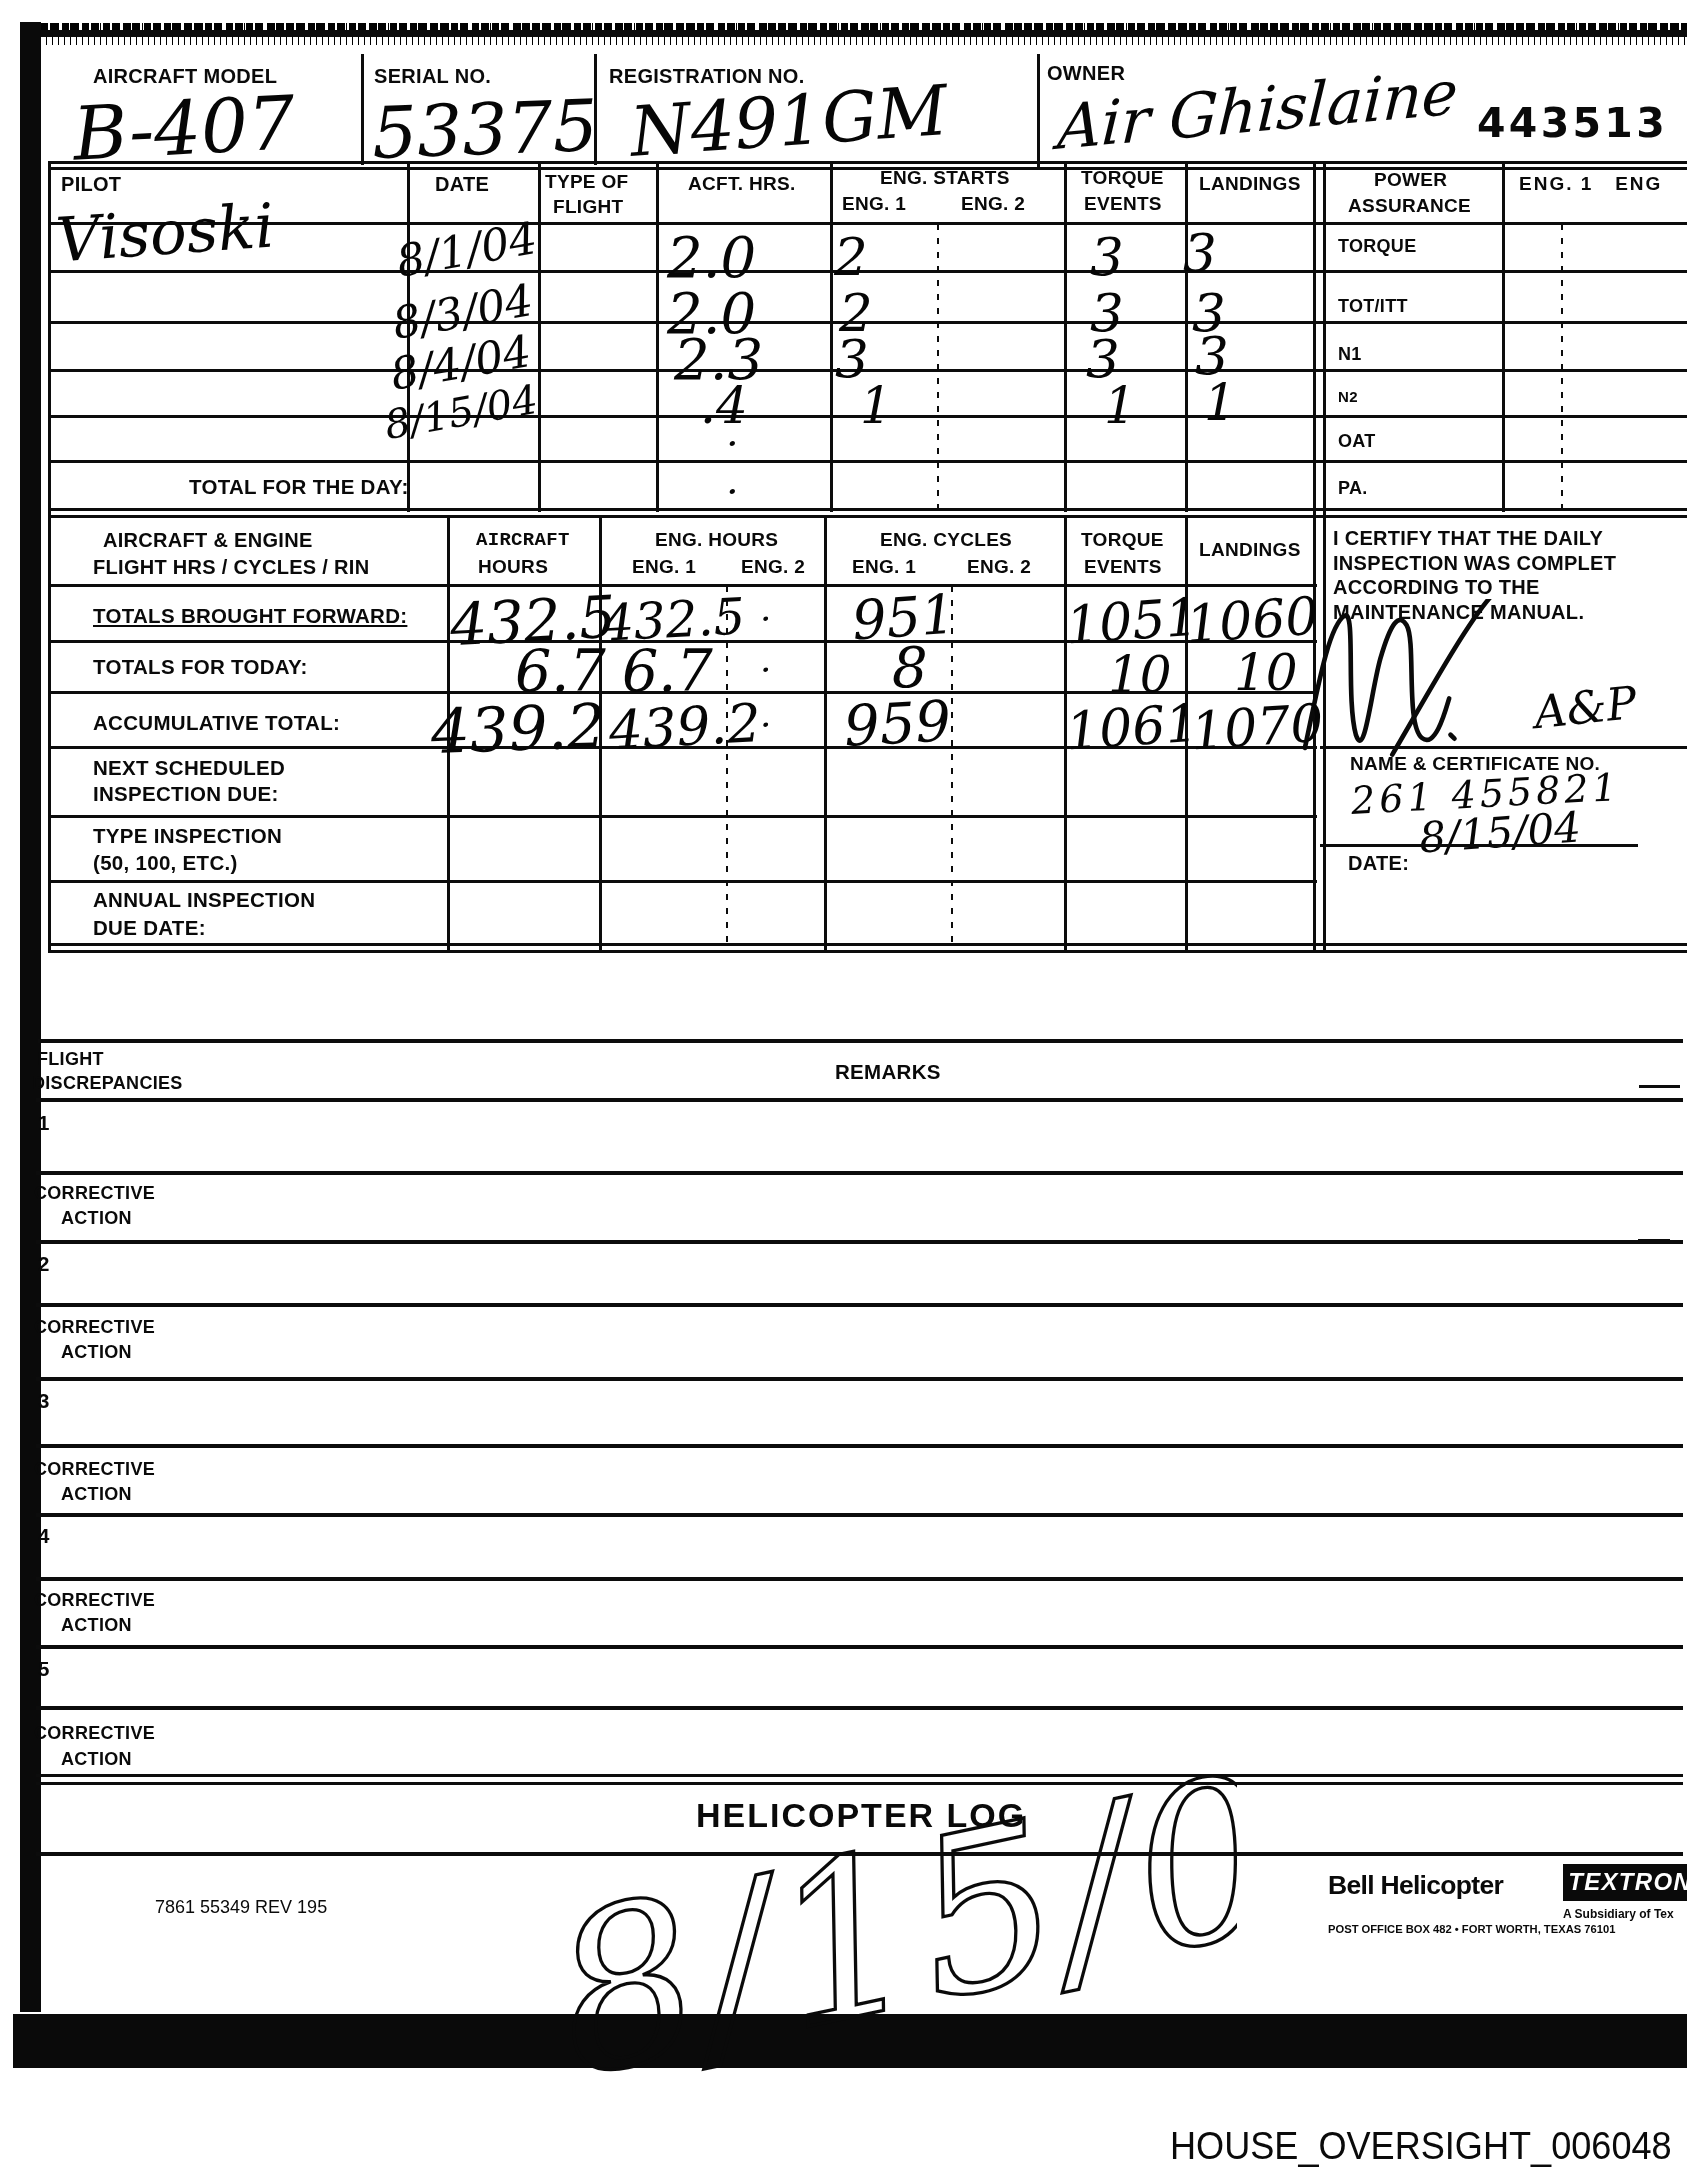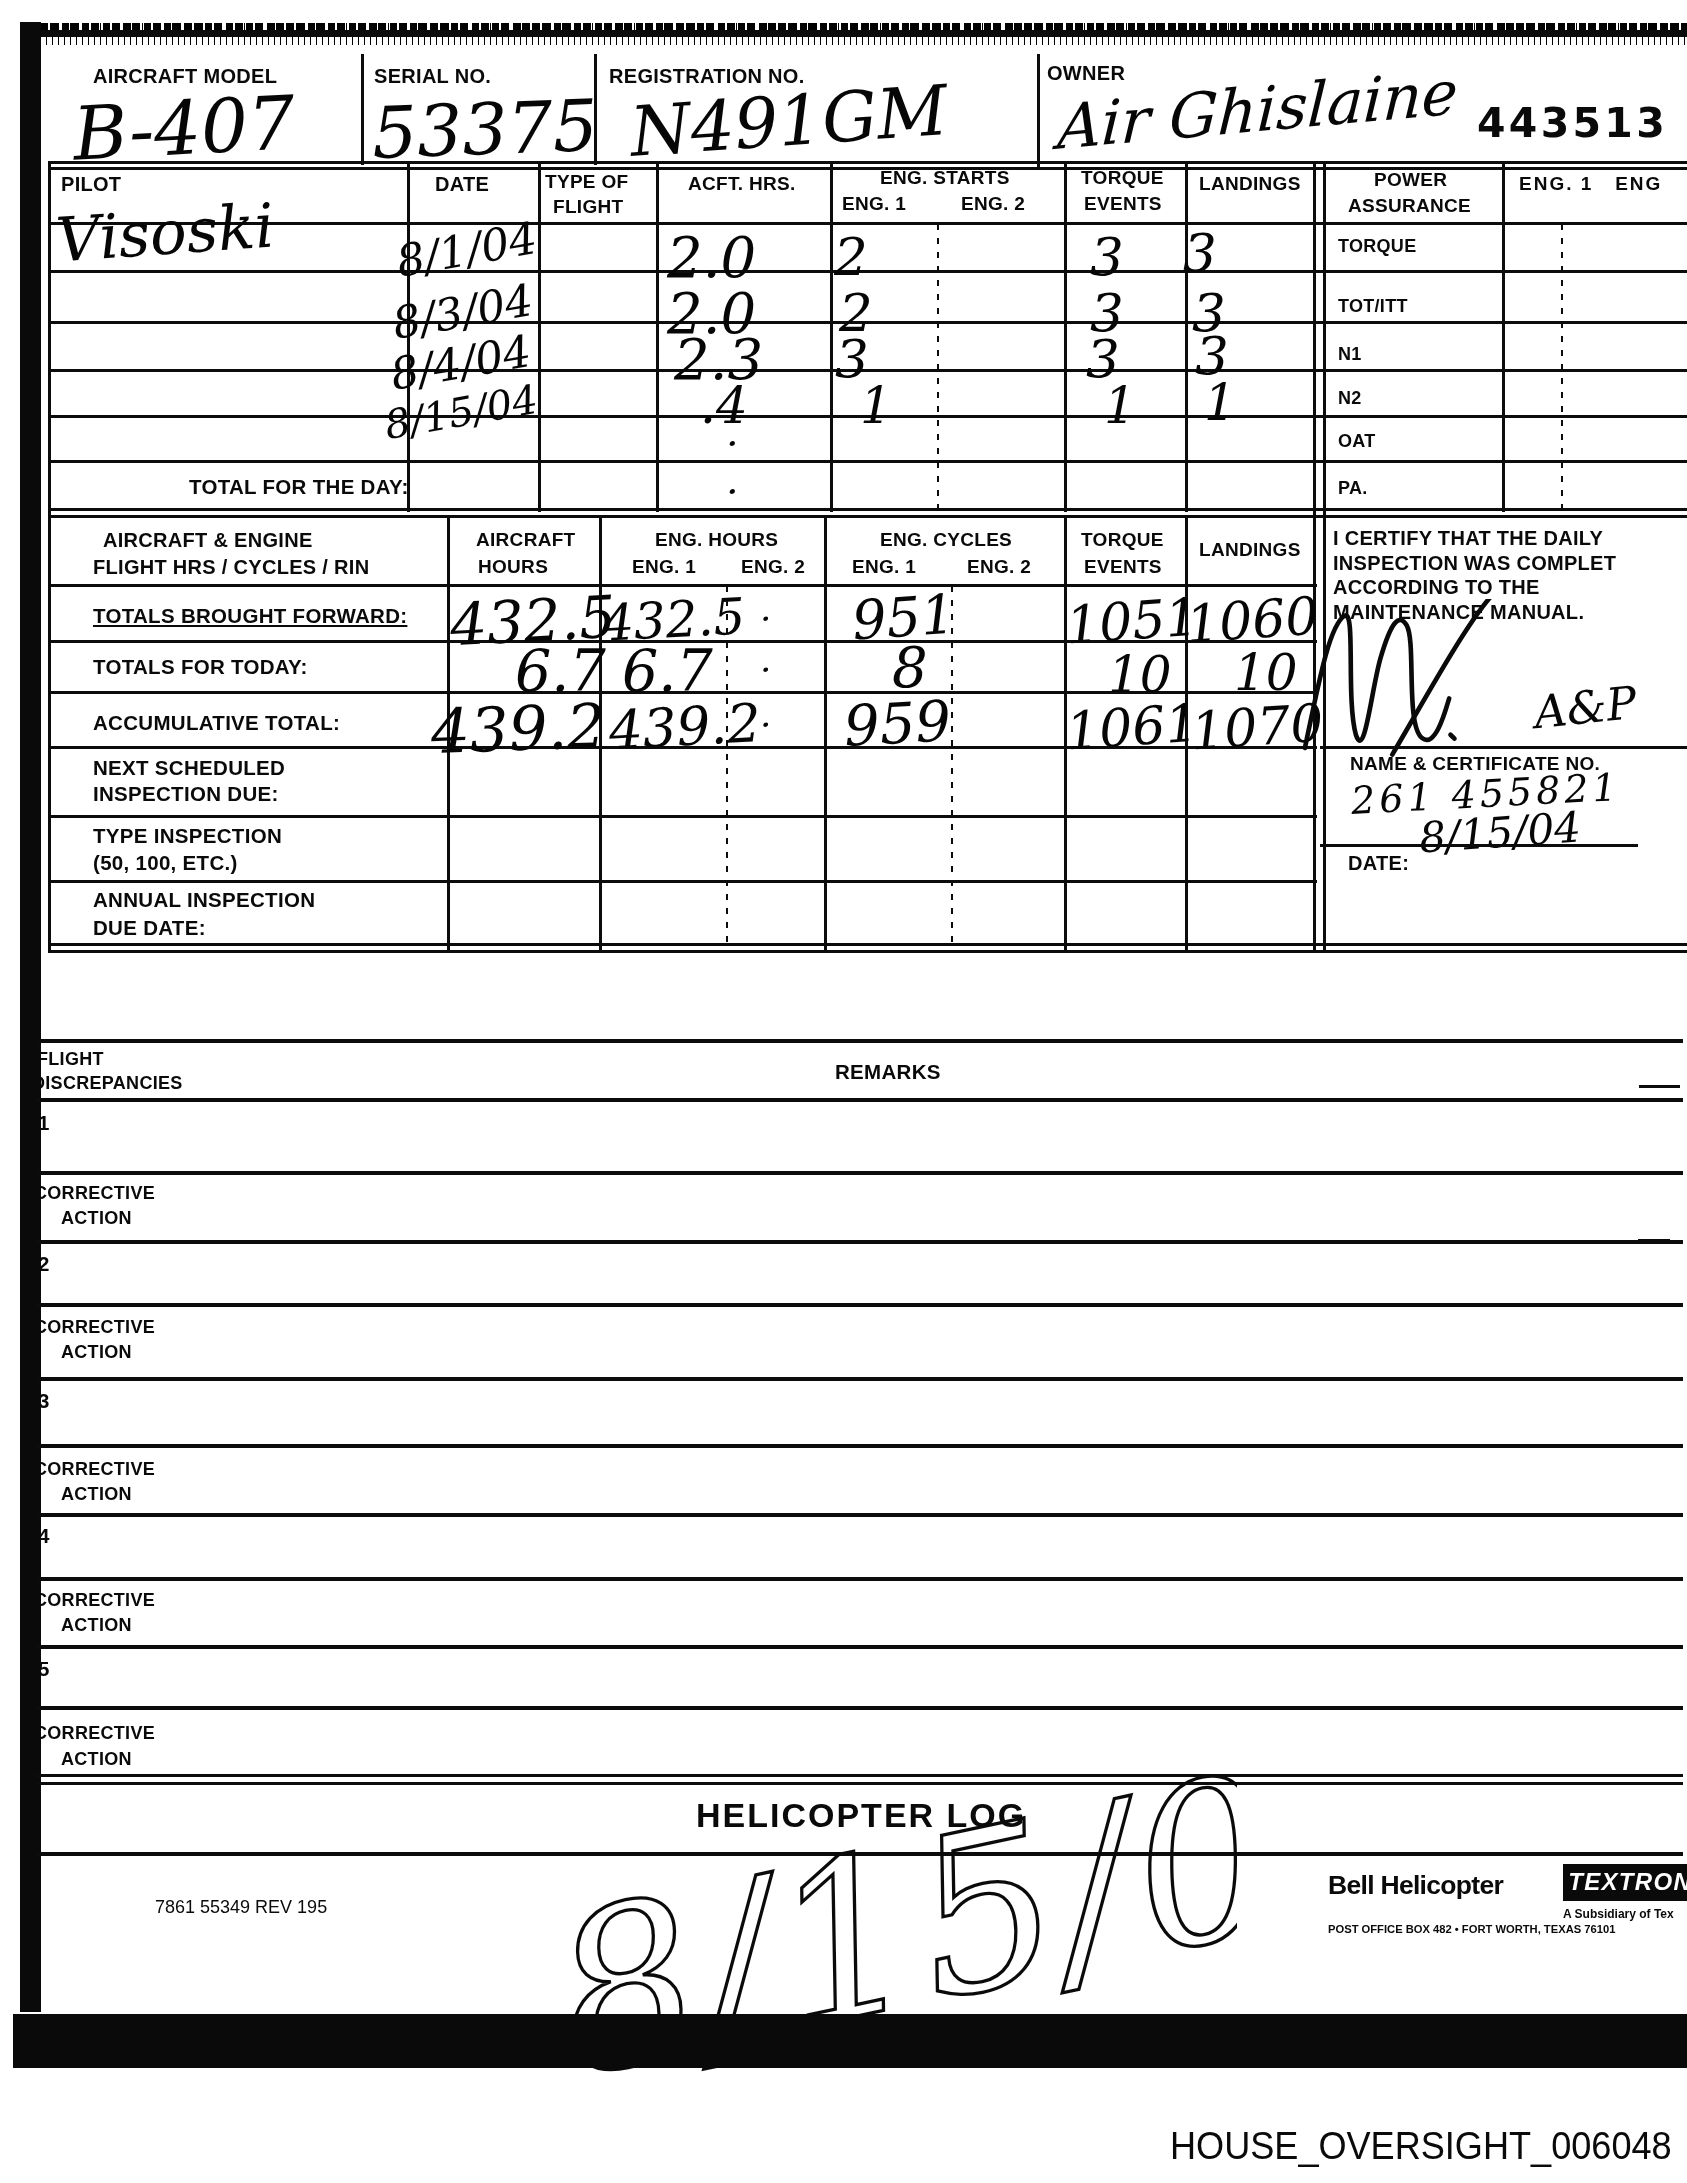--- a/index.html
+++ b/index.html
@@ -87,21 +87,21 @@
   <div class="bl" style="left:1081px;top:167px;font-size:19px;">TORQUE</div>
   <div class="bl" style="left:1084px;top:193px;font-size:19px;">EVENTS</div>
   <div class="bl" style="left:1199px;top:173px;font-size:19px;">LANDINGS</div>
   <div class="bl" style="left:1374px;top:169px;font-size:19px;">POWER</div>
   <div class="bl" style="left:1348px;top:195px;font-size:19px;">ASSURANCE</div>
   <div class="bl" style="left:1519px;top:173px;font-size:19px;letter-spacing:2px;">ENG. 1   ENG</div>
 
   <div class="bl" style="left:1338px;top:236px;font-size:18px;">TORQUE</div>
   <div class="bl" style="left:1338px;top:296px;font-size:18px;">TOT/ITT</div>
   <div class="bl" style="left:1338px;top:344px;font-size:18px;">N1</div>
-  <div class="bl" style="left:1338px;top:388px;font-size:18px;">N2</div>
+  <div class="bl" style="left:1338px;top:388px;font-size:15px;">N2</div>
   <div class="bl" style="left:1338px;top:431px;font-size:18px;">OAT</div>
   <div class="bl" style="left:1338px;top:478px;font-size:18px;">PA.</div>
 
   <div class="hw" style="left:56px;top:202px;font-size:61px;transform:rotate(-4deg);">Visoski</div>
 
   <div class="hw" style="left:396px;top:228px;font-size:44px;transform:rotate(-10deg);">8/1/04</div>
   <div class="hw" style="left:392px;top:290px;font-size:44px;transform:rotate(-10deg);">8/3/04</div>
   <div class="hw" style="left:390px;top:341px;font-size:44px;transform:rotate(-10deg);">8/4/04</div>
   <div class="hw" style="left:384px;top:392px;font-size:40px;transform:rotate(-10deg);">8/15/04</div>
 
@@ -142,21 +142,21 @@
   <div class="vl" style="left:447px;top:518px;height:432px;"></div>
   <div class="vl" style="left:599px;top:518px;height:432px;"></div>
   <div class="vd" style="left:726px;top:586px;height:357px;"></div>
   <div class="vl" style="left:824px;top:518px;height:432px;"></div>
   <div class="vd" style="left:951px;top:586px;height:357px;"></div>
   <div class="vl" style="left:1064px;top:518px;height:432px;"></div>
   <div class="vl" style="left:1185px;top:518px;height:432px;"></div>
 
   <div class="bl" style="left:103px;top:529px;font-size:20px;">AIRCRAFT &amp; ENGINE</div>
   <div class="bl" style="left:93px;top:556px;font-size:20px;">FLIGHT HRS / CYCLES / RIN</div>
-  <div class="bl" style="left:476px;top:529px;font-size:19px;">AIRCRAFT</div>
+  <div class="bl" style="left:476px;top:529px;font-size:19px;font-family:Liberation Mono, monospace;">AIRCRAFT</div>
   <div class="bl" style="left:478px;top:556px;font-size:19px;">HOURS</div>
   <div class="bl" style="left:655px;top:529px;font-size:19px;">ENG. HOURS</div>
   <div class="bl" style="left:632px;top:556px;font-size:19px;">ENG. 1</div>
   <div class="bl" style="left:741px;top:556px;font-size:19px;">ENG. 2</div>
   <div class="bl" style="left:880px;top:529px;font-size:19px;">ENG. CYCLES</div>
   <div class="bl" style="left:852px;top:556px;font-size:19px;">ENG. 1</div>
   <div class="bl" style="left:967px;top:556px;font-size:19px;">ENG. 2</div>
   <div class="bl" style="left:1081px;top:529px;font-size:19px;">TORQUE</div>
   <div class="bl" style="left:1084px;top:556px;font-size:19px;">EVENTS</div>
   <div class="bl" style="left:1199px;top:539px;font-size:19px;">LANDINGS</div>

